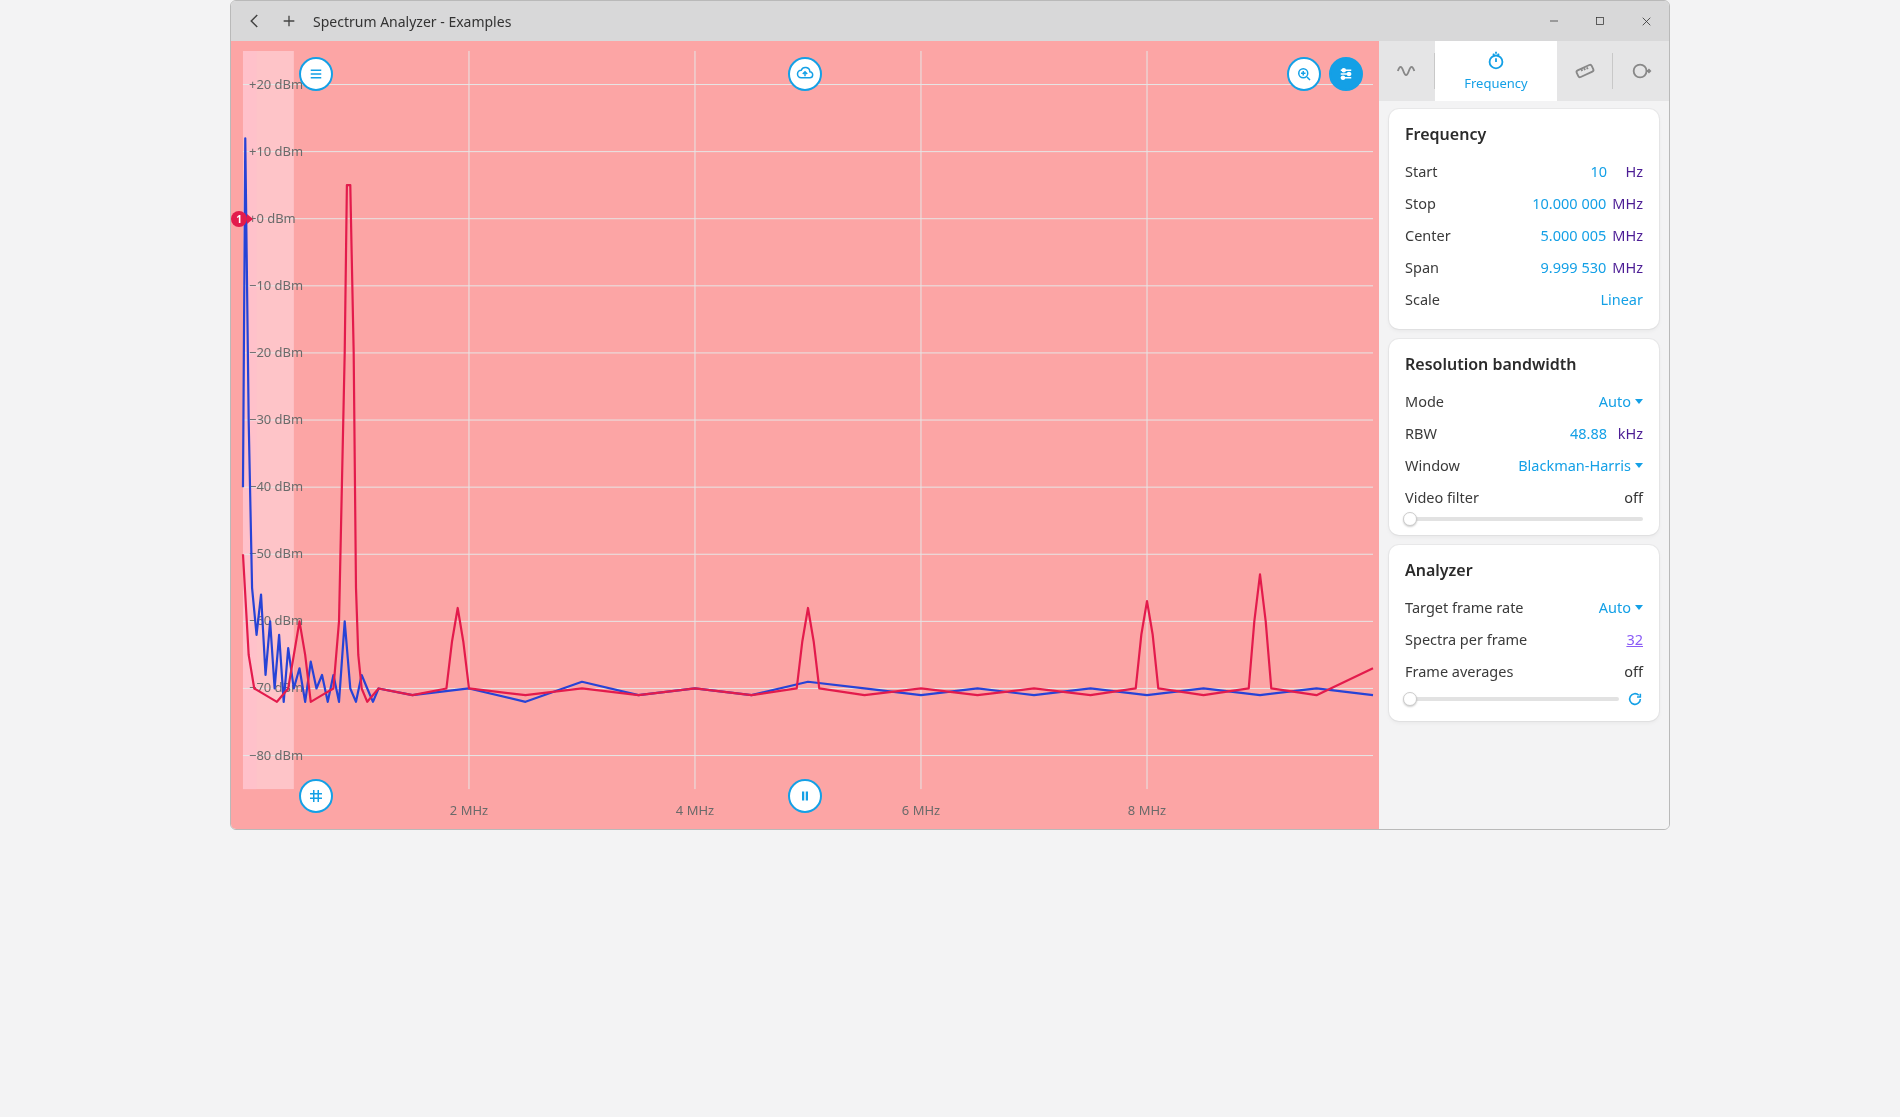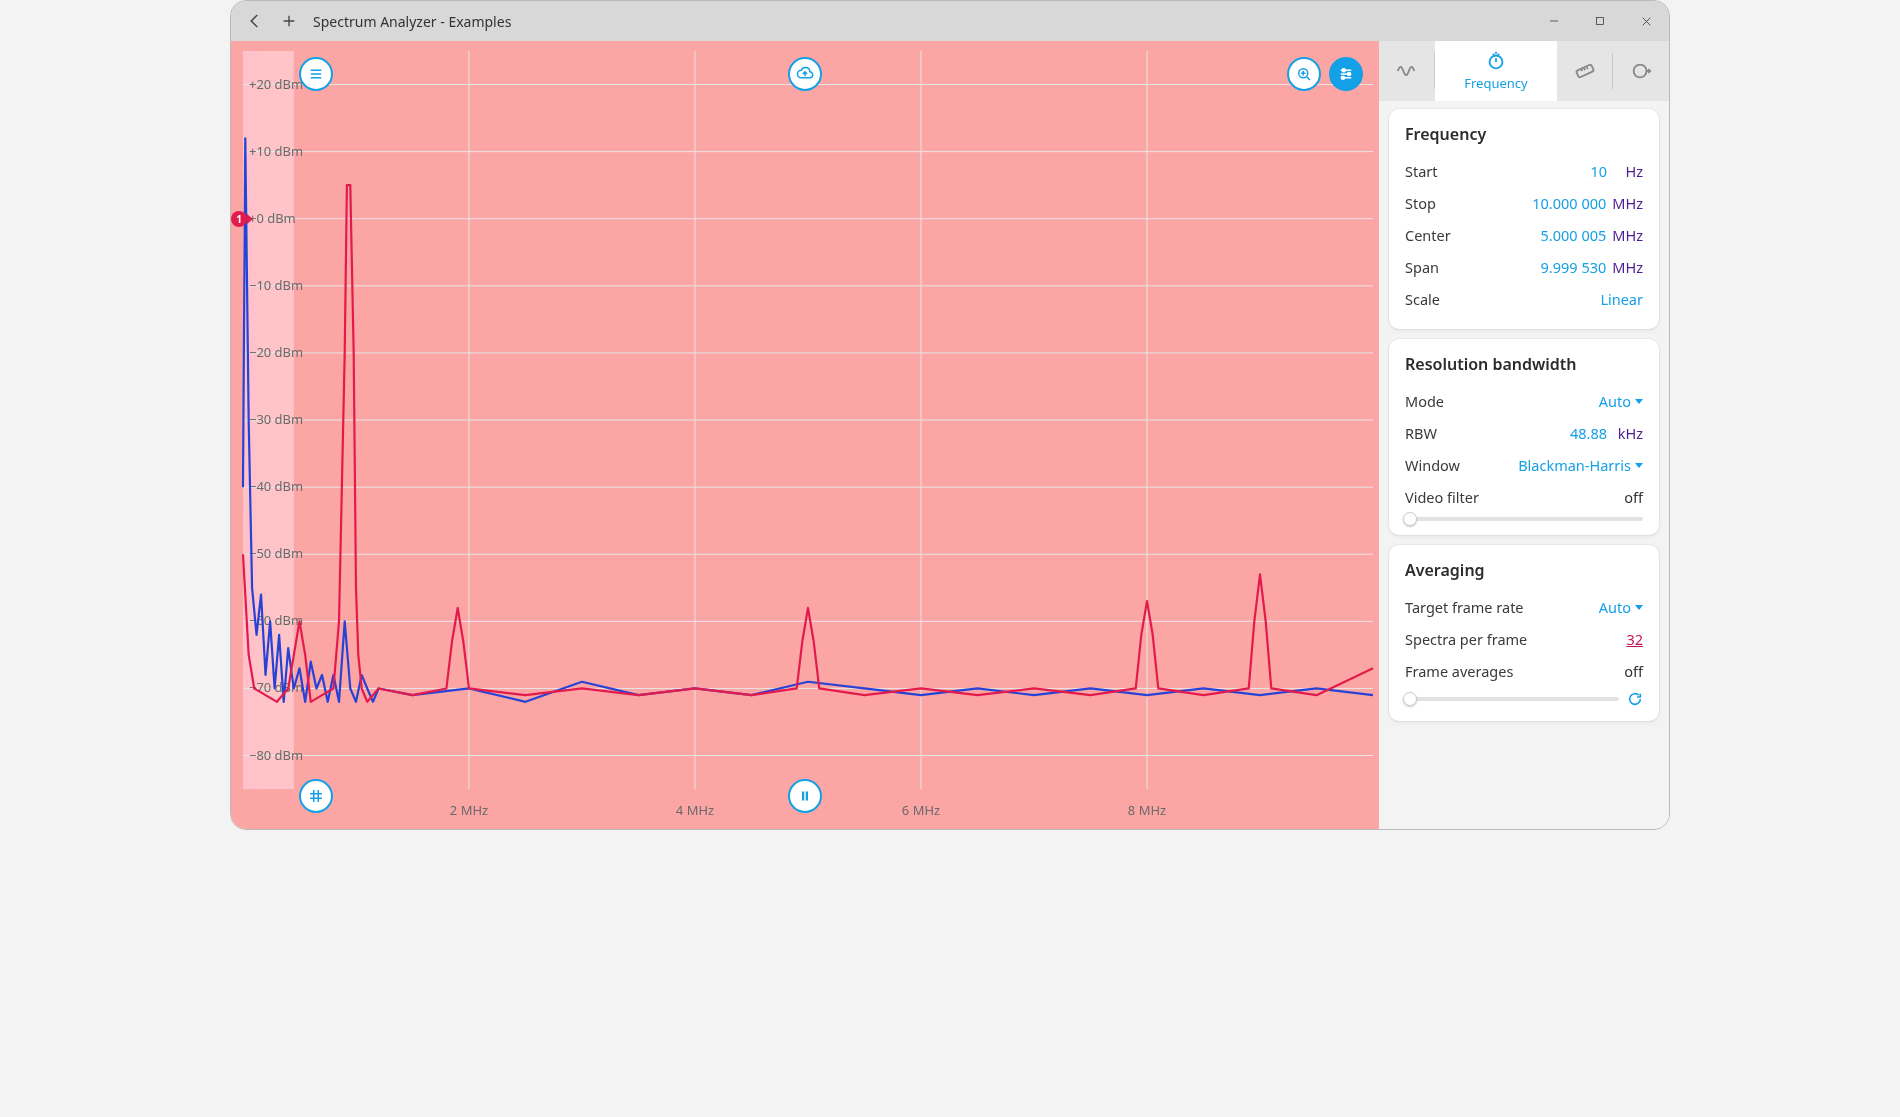--- a/index.html
+++ b/index.html
@@ -13,21 +13,21 @@
     --panel-tab-bg: #e5e5e6;
     --card-bg: #ffffff;
     --grid: #e6e6e6;
     --red: #e31b4c;
     --blue-trace: #2743d6;
     --border-radius: 10px;
     --shadow: 0 0 0 1px rgba(0,0,0,0.04), 0 2px 4px rgba(0,0,0,0.05);
   }
   * { box-sizing: border-box; }
   html, body { margin:0; padding:0; height:100%; font-family: "Segoe UI", system-ui, sans-serif; color: var(--text); background: var(--panel-bg); }
-  .window { width:1440px; height:830px; background: var(--panel-bg); border:1px solid #b9b9b9; border-radius:16px; overflow:hidden; margin:0 auto; position:relative; }
+  .window { width:1440px; height:830px; background: var(--panel-bg); border:1px solid #b9b9b9; border-radius:6px; overflow:hidden; margin:0 auto; position:relative; }
   
   .titlebar { height:40px; background: var(--titlebar); display:flex; align-items:center; justify-content:space-between; font-size:14px; }
   .titlebar .left { display:flex; align-items:center; gap:14px; padding-left:14px; }
   .titlebar .left .tb-btn { width:20px; height:20px; display:flex; align-items:center; justify-content:center; color:#444; cursor:pointer; }
   .titlebar .title { color:#333; }
   .titlebar .right { display:flex; }
   .titlebar .right .win-btn { width:46px; height:40px; display:flex; align-items:center; justify-content:center; color:#333; }
   .titlebar svg { display:block; }
 
   
@@ -50,21 +50,21 @@
   .sp-tab .sep { position:absolute; right:0; top:12px; bottom:12px; width:1px; background:#c8c8c8; }
   .sp-tab svg { width:22px; height:22px; }
 
   .sp-scroll { flex:1; overflow:auto; padding:8px 10px 12px 10px; display:flex; flex-direction:column; gap:10px; }
   .card { background: var(--card-bg); border-radius: var(--border-radius); box-shadow: var(--shadow); padding:14px 16px 14px 16px; }
   .card h3 { margin:0 0 10px 0; font-size:16px; font-weight:600; color:#2b2b2b; }
   .row { display:flex; align-items:center; justify-content:space-between; min-height:32px; font-size:14.5px; }
   .row .label { color:#3a3a3a; }
   .row .valgroup { display:flex; align-items:center; gap:6px; }
   .row .value { color: var(--accent); text-align:right; font-variant-numeric: tabular-nums; }
-  .row .value.muted { color:#be185d;text-decoration:underline; }
+  .row .value.muted { color:#8b5cf6;text-decoration:underline; }
   .row .unit { color:#4c1d95; min-width:30px; text-align:right; }
   .row .dropdown { color:var(--accent); display:flex; align-items:center; gap:4px; cursor:pointer; }
   .row .dropdown.dark { color:#333;text-align:right; }
   .caret { width:0; height:0; border-left:4px solid transparent; border-right:4px solid transparent; border-top:5px solid currentColor; display:inline-block; }
 
   .slider-row { display:flex; align-items:center; gap:8px; padding-top:4px; }
   .slider-track { flex:1; height:4px; background:#e2e2e2; border-radius:2px; position:relative; }
   .slider-thumb { position:absolute; left:0; top:50%; transform:translate(-2px,-50%); width:14px; height:14px; border-radius:50%; background:#fff; border:1px solid #ccc; box-shadow:0 1px 2px rgba(0,0,0,0.2); }
   .refresh-icn { color:var(--accent); width:16px; height:16px; }
 
@@ -292,21 +292,21 @@
             </span>
           </div>
           <div class="slider-row">
             <div class="slider-track">
                 <div class="slider-thumb"></div>
               </div>
           </div>
         </div>
 
         <div class="card">
-          <h3>Averaging</h3>
+          <h3>Analyzer</h3>
           <div class="row">
             <span class="label">Target frame rate</span>
             <span class="dropdown">
               <span>Auto</span>
                 <span class="caret"></span>
             </span>
           </div>
           <div class="row">
             <span class="label">Spectra per frame</span>
             <span class="value muted">32</span>

